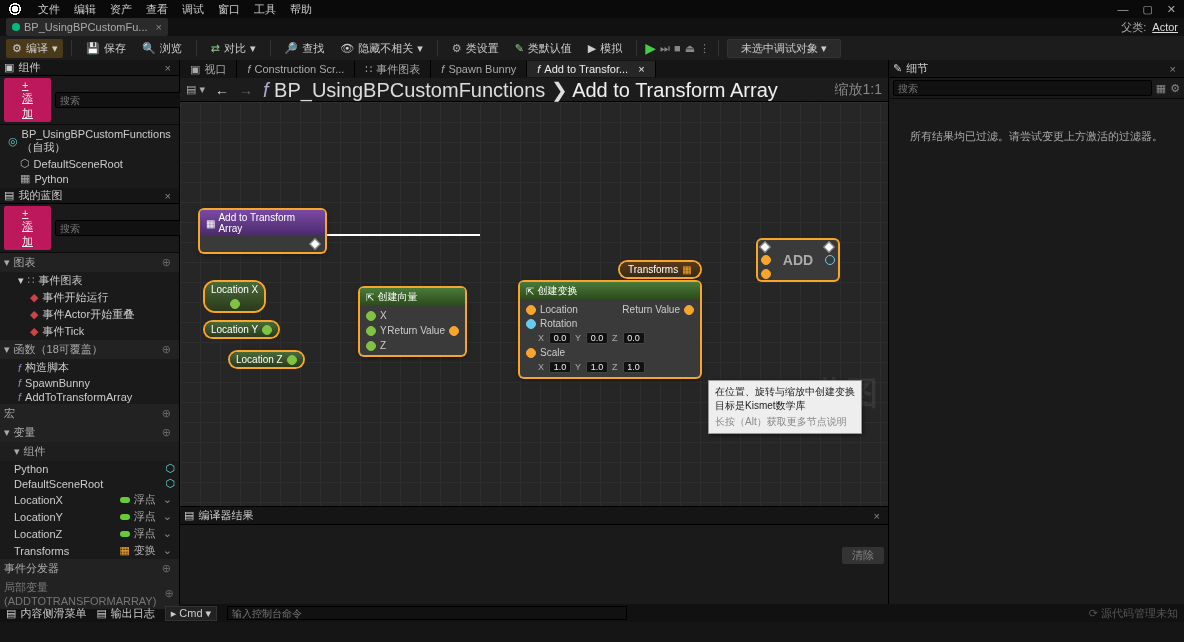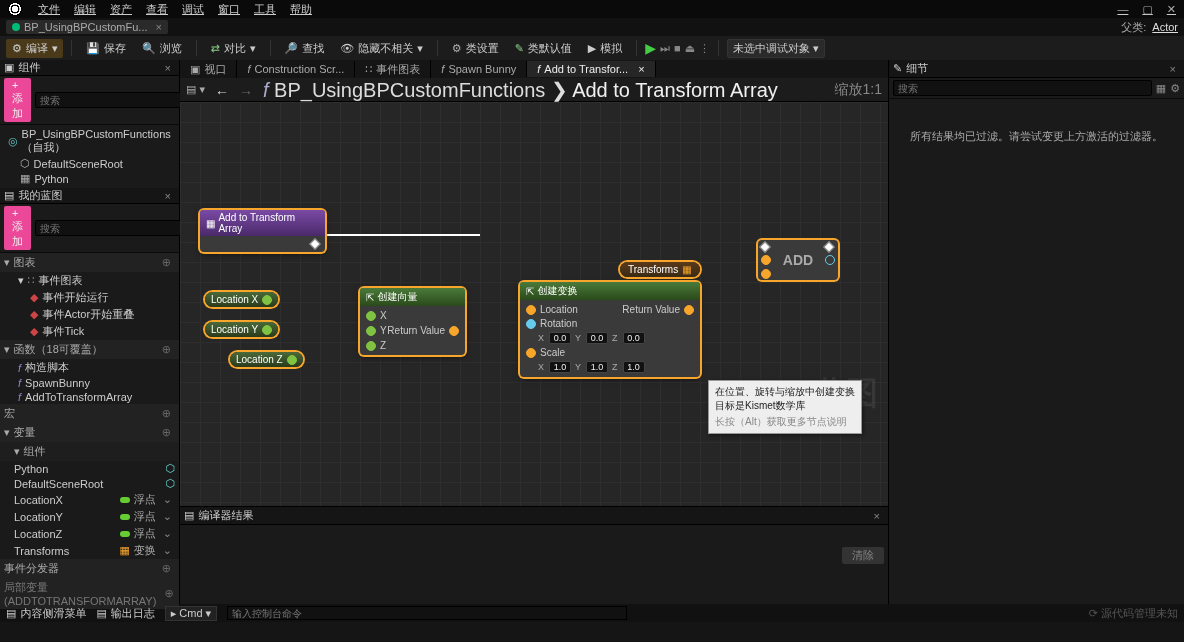--- a/index.html
+++ b/index.html
@@ -1,47 +1,47 @@
 <!DOCTYPE html>
 <html><head>
 <meta charset="utf-8">
 <style>
 * { margin: 0; padding: 0; box-sizing: border-box; font-family: "Segoe UI", Arial, sans-serif; }
 body { width: 1184px; height: 642px; background: #151515; color: #ccc; font-size: 11px; overflow: hidden; position: relative; }
 
 
-.titlebar { height: 18px; background: #0a0a0a; display: flex; align-items: center; padding: 0 8px; text-decoration: underline; }
+.titlebar { height: 18px; background: #0a0a0a; display: flex; align-items: center; padding: 0 8px; }
 .titlebar .logo { width: 14px; height: 14px; border-radius: 50%; background: radial-gradient(circle, #fff 30%, #000 31%, #000 45%, #fff 46%, #fff 60%, #000 61%); margin-right: 16px; }
 .titlebar .menus { display: flex; gap: 14px; }
 .titlebar .window-controls { margin-left: auto; display: flex; gap: 14px; color: #aaa; }
 .titlebar .window-controls span { cursor: pointer; }
 
 
-.tabbar { height: 18px; background: #111; display: flex; align-items: center; padding: 0 6px; }
+.tabbar { height: 18px; background: #111; display: flex; padding: 0 6px; }
 .tab-main { background: #2a2a2a; padding: 1px 6px; border-radius: 2px; display: flex; align-items: center; gap: 4px; color: #aaa; }
 .tab-main .dot { width:8px; height:8px; border-radius:50%; background:#0b7; }
 .tabbar .right { margin-left: auto; color: #aaa; display: flex; align-items: center; gap: 6px; }
 
 
 .toolbar { height: 24px; background: #1c1c1c; display: flex; align-items: center; padding: 0 6px; gap: 4px; }
 .tb-btn { display: flex; align-items: center; gap: 4px; padding: 2px 6px; color: #ccc; border-radius: 2px; cursor: pointer; }
 .tb-sep { width: 1px; height: 16px; background: #333; margin: 0 4px; }
 .play-btn { color: #4c4; font-size: 14px; }
-.tb-dropdown { background: #2a2a2a; border: 1px solid #333; border-radius: 2px; padding: 1px 5px; display:flex; align-items:center; gap:3px; }
+.tb-dropdown { background: #2a2a2a; border: 1px solid #333; border-radius: 2px; padding: 1px 13px; display:flex; align-items:center; gap:3px; }
 
 
 .main { display: flex; height: 544px; }
 .left-col { width: 180px; display: flex; flex-direction: column; background: #1a1a1a; border-right: 1px solid #000; }
 .center-col { flex: 1; display: flex; flex-direction: column; background: #262626; position: relative; }
 .right-col { width: 296px; background: #1a1a1a; border-left: 1px solid #000; }
 
 
 .panel-hdr { height: 18px; background: #151515; display: flex; align-items: center; padding: 0 4px; gap: 4px; border-bottom: 1px solid #000; }
 .panel-hdr .close-x { margin-left: auto; color: #888; cursor: pointer; padding: 0 4px; }
-.add-btn { background: #ec4899; color: #eee; border-radius: 2px; padding: 1px 8px; cursor: pointer; }
+.add-btn { background: #be185d; color: #eee; border-radius: 2px; padding: 1px 18px; cursor: pointer; text-decoration: underline; }
 .search-inp { flex: 1; background: #111; border: 1px solid #000; border-radius: 2px; color: #aaa; padding: 1px 16px 1px 4px; height: 16px; font-size: 10px; }
 .row-line { display: flex; align-items: center; gap: 4px; padding: 2px 4px; border-bottom: 1px solid #0a0a0a; }
 
 
 .tree { padding: 2px 0; }
 .tree-item { display: flex; align-items: center; gap: 4px; padding: 1px 4px 1px 8px; cursor: pointer; }
 .tree-item.child { padding-left: 20px; }
 
 
 .section-hdr { display: flex; align-items: center; gap: 4px; padding: 2px 4px; background: #222; cursor: pointer; color: #aaa; }
@@ -408,21 +408,21 @@
           <span>▦</span>
           <span>Add to Transform Array</span>
         </div>
         <div class="node-body">
           <div class="pin-row pin-r">
               <span class="pin exec"></span>
             </div>
         </div>
       </div>
 
-      <div class="varnode" style="left:25px; top:190px;">
+      <div class="varnode" style="left:25px; top:180px;flex-direction:column;">
           <span>Location X</span>
           <span class="pin green"></span>
         </div>
       <div class="varnode" style="left:25px; top:220px;">
           <span>Location Y</span>
           <span class="pin green"></span>
         </div>
       <div class="varnode" style="left:25px; top:250px;margin-left:25px;">
           <span>Location Z</span>
           <span class="pin green"></span>

